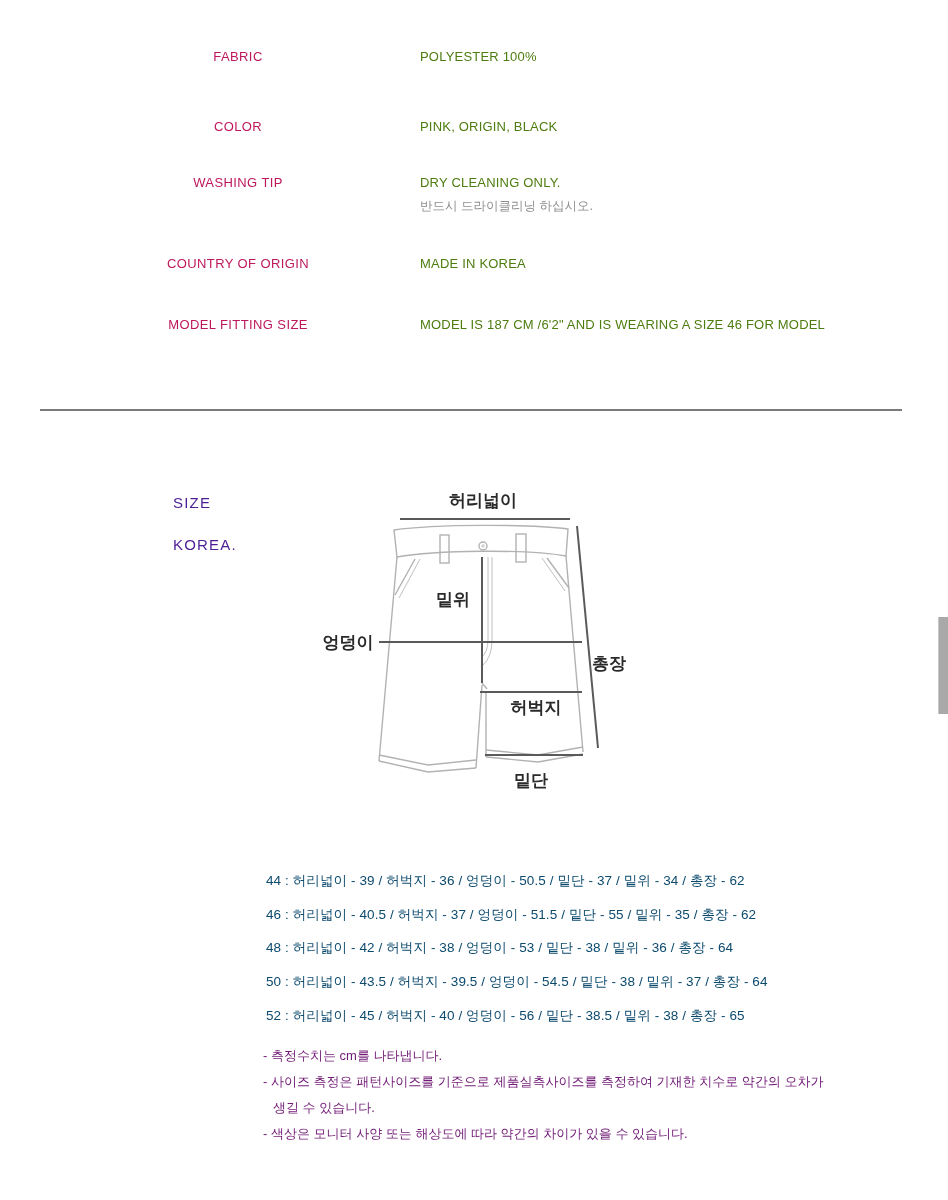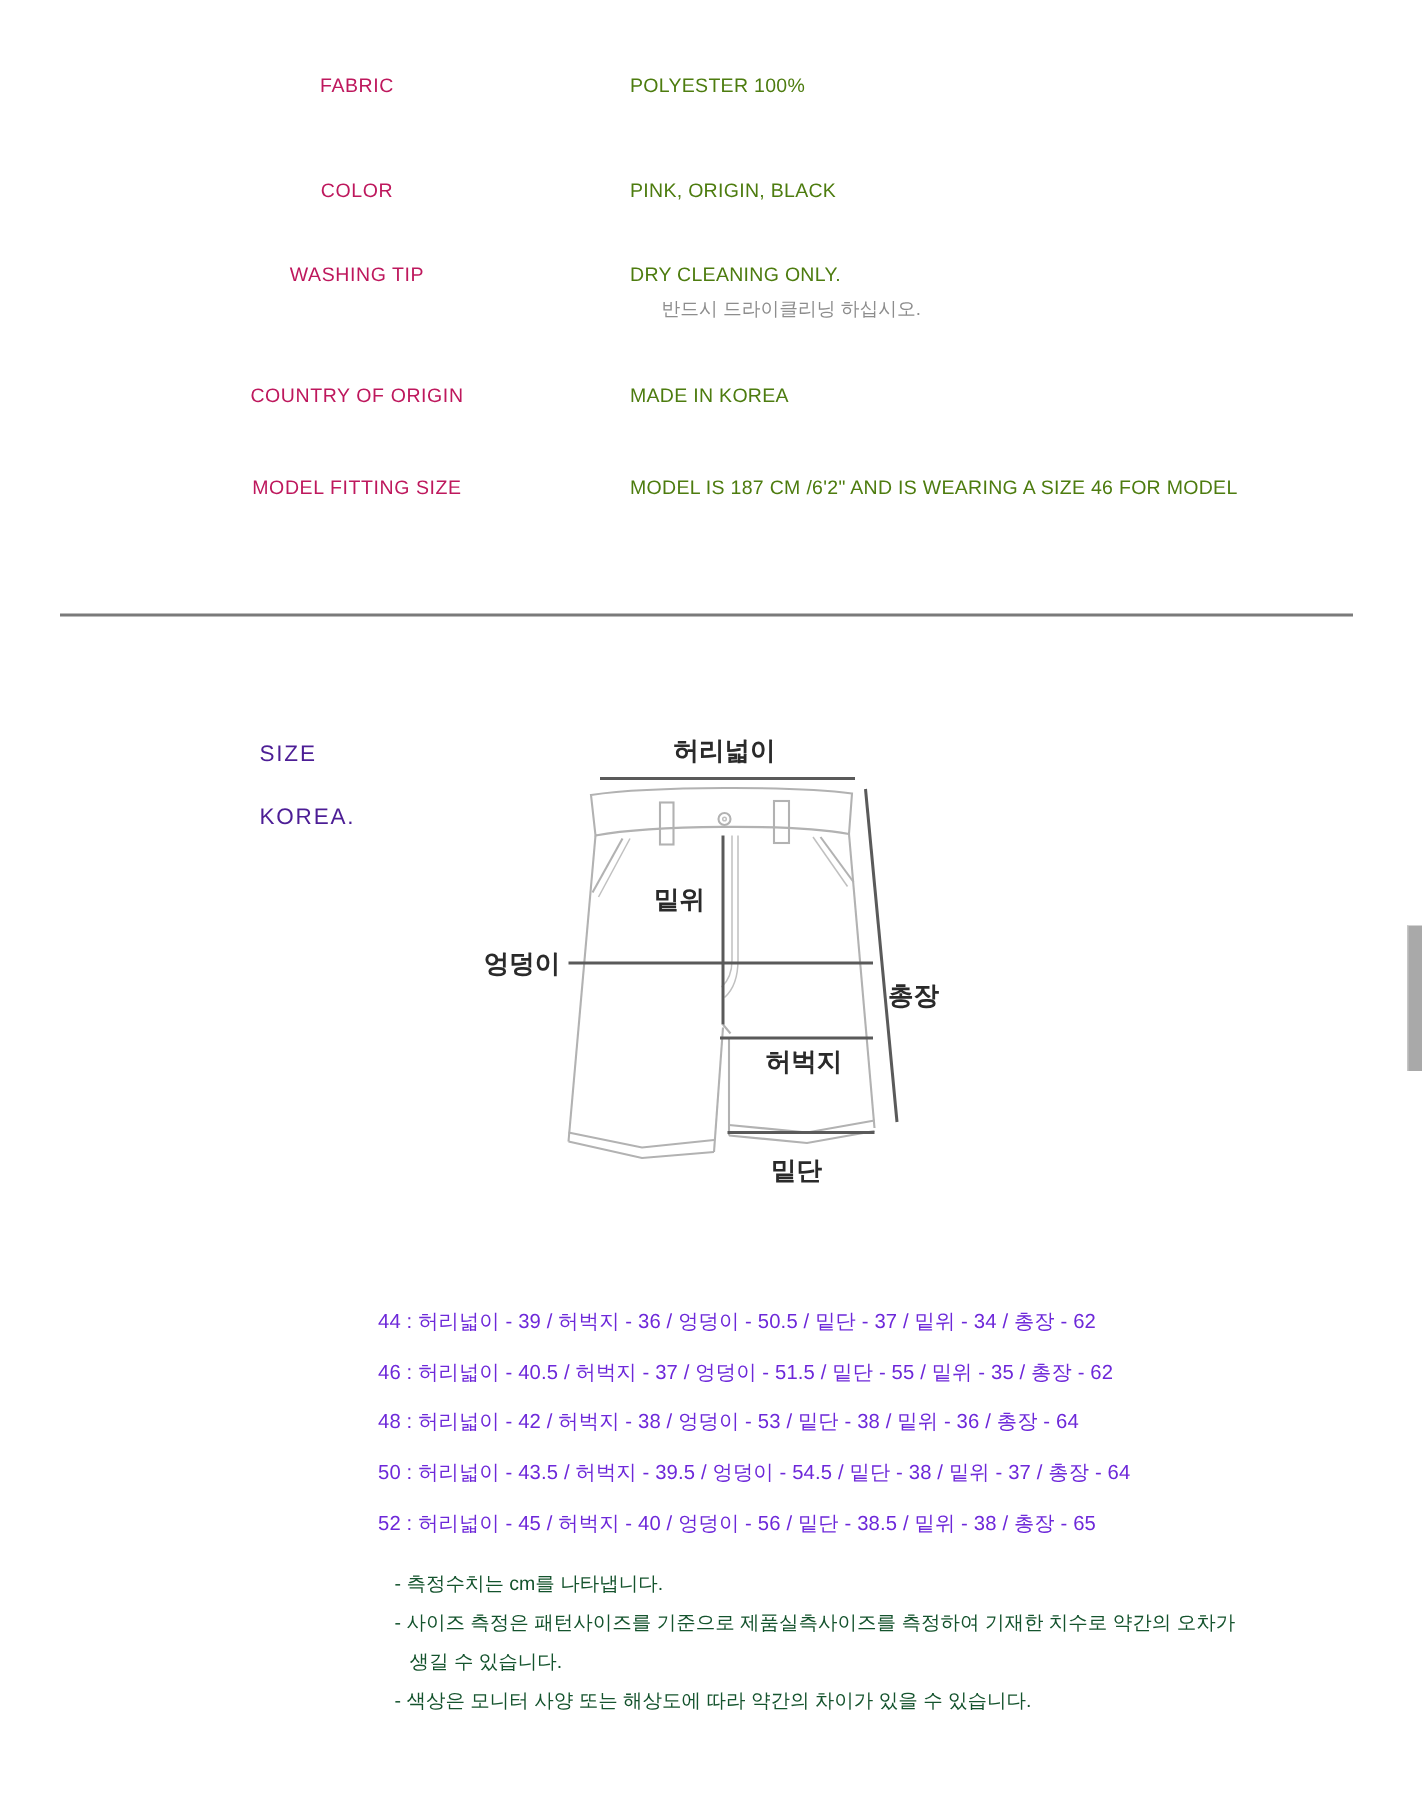--- a/index.html
+++ b/index.html
@@ -12,21 +12,21 @@
   
   .info-label {
     position:absolute; left:60px; width:356px; text-align:center;
     font-size:13px; color:#be185d; letter-spacing:0.4px;
   }
   .info-value {
     position:absolute; left:420px; white-space:nowrap;
     font-size:13px; color:#4d7c0f; letter-spacing:0.2px;
   }
   .info-subvalue {
-    position:absolute; left:441px; white-space:nowrap;
+    position:absolute; left:420px; white-space:nowrap;
     font-size:12.5px; color:#8d8d8d;
   }
   .divider {
     position:absolute; left:40px; top:409px; width:862px; height:2px;
     background:#7a7a7a;
   }
   
   .size-heading {
     position:absolute; left:173px; font-size:15px; color:#4c1d95;
     letter-spacing:1.2px;
@@ -35,27 +35,27 @@
   .diagram-svg { position:absolute; left:300px; top:480px; }
   .diagram-svg text {
     font-family:"Liberation Sans", sans-serif;
     font-size:17px; font-weight:700; fill:#2a2a2a;
   }
   .sketch { stroke:#b2b2b2; stroke-width:1.4; fill:none; }
   .sketch-thin { stroke:#c0c0c0; stroke-width:1; fill:none; }
   .measure { stroke:#5a5a5a; stroke-width:2; fill:none; }
   
   .measure-row {
-    position:absolute; left:252px; white-space:nowrap;
-    font-size:13.5px; color:#6d28d9; letter-spacing:0.1px;
+    position:absolute; left:266px; white-space:nowrap;
+    font-size:13.5px; color:#0c4a6e; letter-spacing:0.1px;
   }
   
   .note-line {
     position:absolute; left:263px; white-space:nowrap;
-    font-size:13px; color:#14532d;
+    font-size:13px; color:#701a75;
   }
   .note-indent { left:273px; }
   
   .scrollbar-thumb {
     position:absolute; left:938px; top:617px; width:10px; height:97px;
     background:#a9a9a9; border-left:1px solid #c6c6c6;
   }
 </style>
 </head>
 <body>

